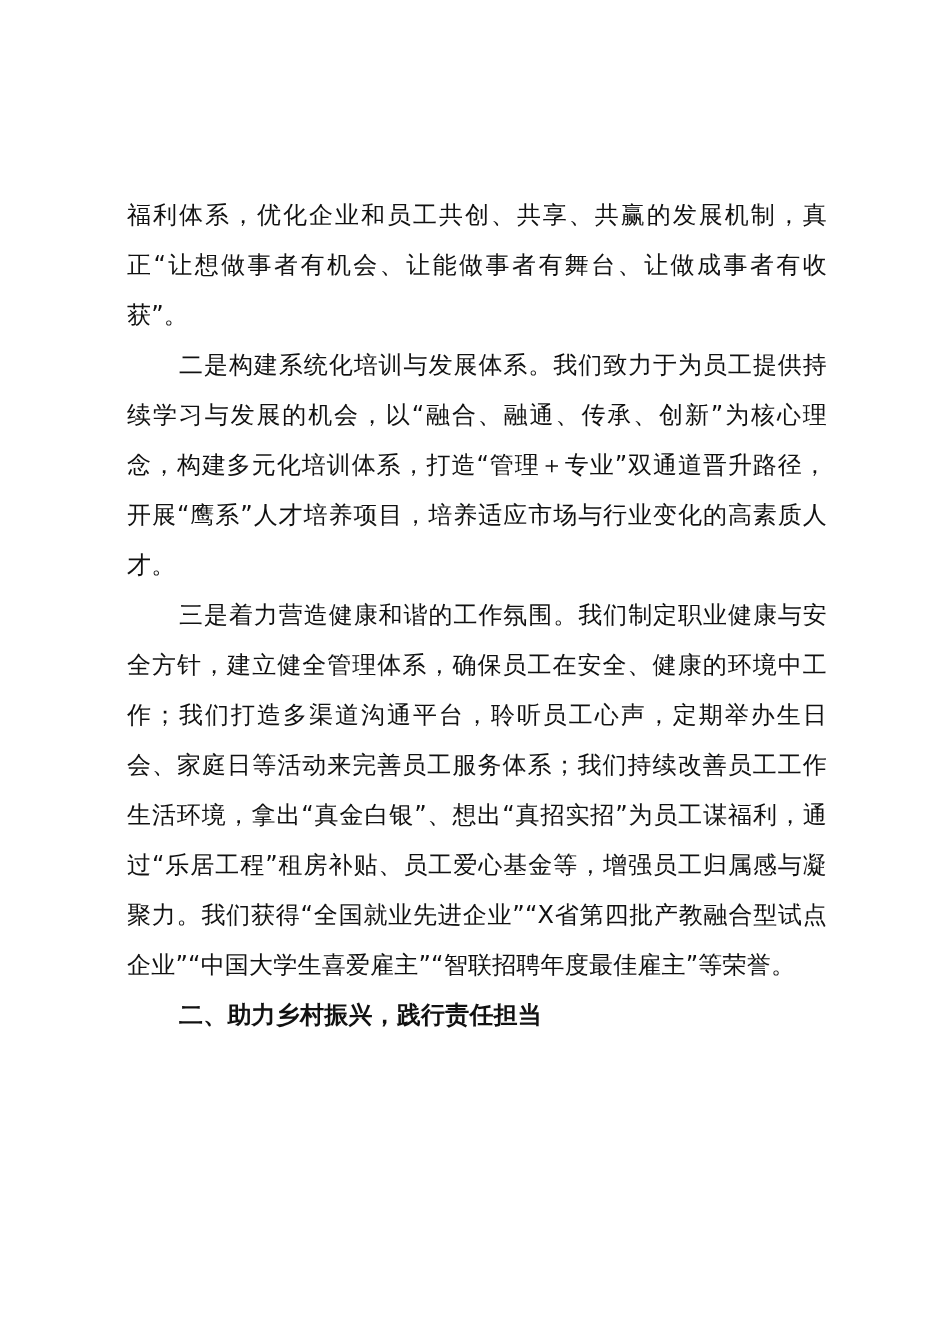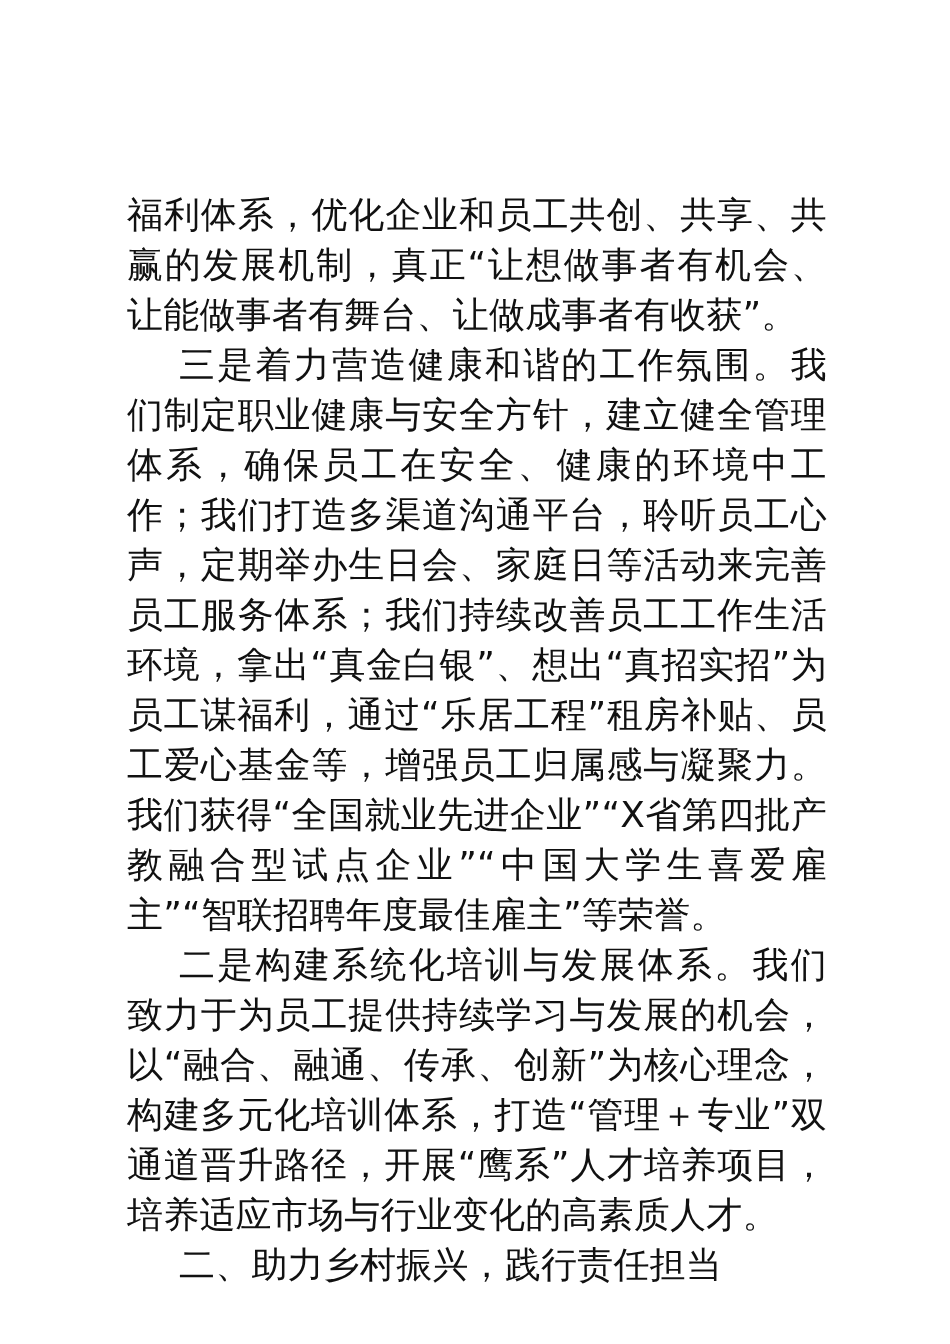--- a/index.html
+++ b/index.html
@@ -12,41 +12,41 @@
       height: 1344px;
       position: relative;
       overflow: hidden;
     }
     .page {
       position: absolute;
       left: 127px;
       top: 190px;
       width: 700px;
       font-family: "DejaVu Sans", "Liberation Sans", sans-serif;
-      font-size: 36px;
+      font-size: 24px;
       line-height: 50px;
       color: #111111;
       letter-spacing: 0.2px;
     }
     .para {
       margin: 0;
       padding: 0;
       text-align: justify;
       text-align-last: left;
     }
     .indent {
       text-indent: 52px;
     }
     .heading {
-      font-weight: normal;
+      font-weight: bold;
       text-indent: 52px;
       margin: 0;
     }
   </style>
 </head>
 <body>
 
 <div class="page">
   <p class="para">福利体系，优化企业和员工共创、共享、共赢的发展机制，真正“让想做事者有机会、让能做事者有舞台、让做成事者有收获”。</p>
+  <p class="para indent">二是构建系统化培训与发展体系。我们致力于为员工提供持续学习与发展的机会，以“融合、融通、传承、创新”为核心理念，构建多元化培训体系，打造“管理＋专业”双通道晋升路径，开展“鹰系”人才培养项目，培养适应市场与行业变化的高素质人才。</p>
   <p class="para indent">三是着力营造健康和谐的工作氛围。我们制定职业健康与安全方针，建立健全管理体系，确保员工在安全、健康的环境中工作；我们打造多渠道沟通平台，聆听员工心声，定期举办生日会、家庭日等活动来完善员工服务体系；我们持续改善员工工作生活环境，拿出“真金白银”、想出“真招实招”为员工谋福利，通过“乐居工程”租房补贴、员工爱心基金等，增强员工归属感与凝聚力。我们获得“全国就业先进企业”“X省第四批产教融合型试点企业”“中国大学生喜爱雇主”“智联招聘年度最佳雇主”等荣誉。</p>
-  <p class="para indent">二是构建系统化培训与发展体系。我们致力于为员工提供持续学习与发展的机会，以“融合、融通、传承、创新”为核心理念，构建多元化培训体系，打造“管理＋专业”双通道晋升路径，开展“鹰系”人才培养项目，培养适应市场与行业变化的高素质人才。</p>
   <p class="heading">二、助力乡村振兴，践行责任担当</p>
 </div>
 
 </body></html>

